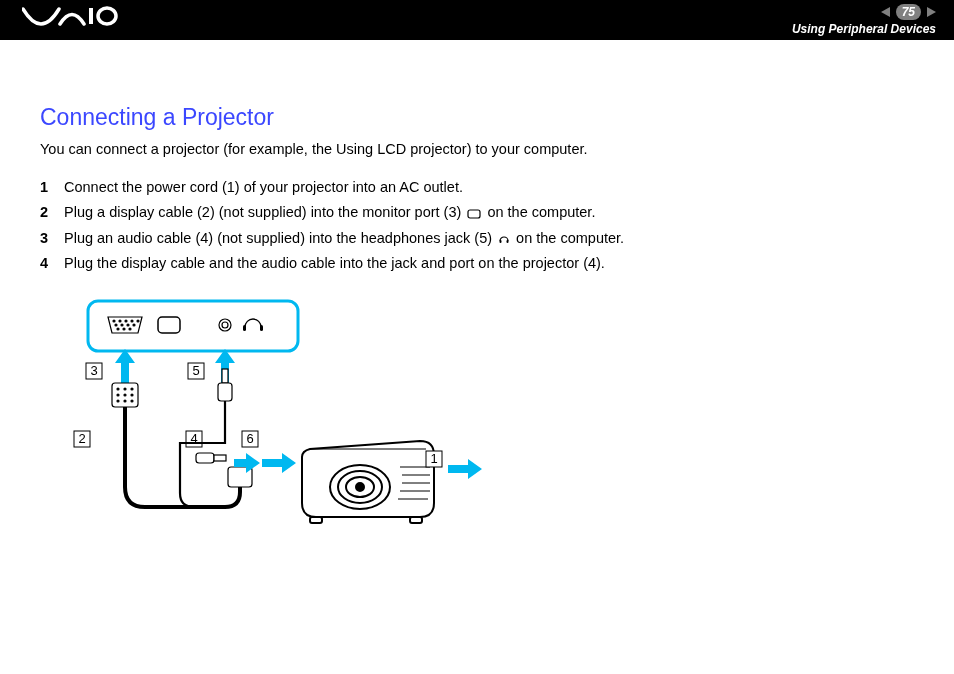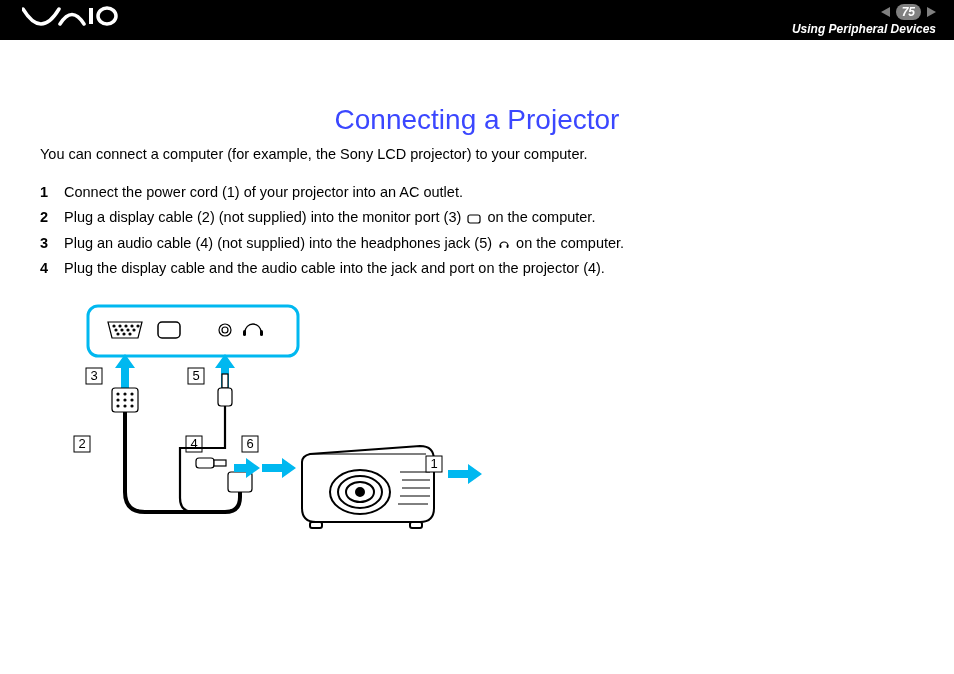--- a/index.html
+++ b/index.html
@@ -58,23 +58,22 @@
     font-size: 12px;
     font-weight: bold;
     font-style: italic;
   }
   .content {
     padding: 64px 40px 0 40px;
   }
   h1 {
     color: #3b47ff;
     font-weight: normal;
-    font-size: 28px;
+    font-size: 23px;
     margin-bottom: 10px;
-    text-align: center;
   }
   .intro {
     font-size: 14.5px;
     margin-bottom: 14px;
   }
   h2 {
     color: #9a9a9a;
     font-weight: normal;
     font-size: 18px;
     margin-bottom: 10px;
@@ -130,21 +129,21 @@
       <div class="arrow arrow-left"></div>
       <div class="page-num">75</div>
       <div class="arrow arrow-right"></div>
     </div>
     <div class="section-title">Using Peripheral Devices</div>
   </div>
 </div>
 
 <div class="content">
   <h1>Connecting a Projector</h1>
-  <p class="intro">You can connect a computer (for example, the Sony LCD projector) to your computer.</p>
+  <p class="intro">You can connect a projector (for example, the Using LCD projector) to your computer.</p>
   <ol>
     <li>
       <span>Connect the power cord (1) of your projector into an AC outlet.</span>
     </li>
     <li>
       <span>Plug a display cable (2) (not supplied) into the monitor port (3) <svg class="inline-icon" width="14" height="10" viewBox="0 0 14 10">
             <rect x="1" y="1" width="12" height="8" rx="2" ry="2" stroke="#000" stroke-width="1.2" fill="none"></rect>
           </svg> on the computer.</span>
     </li>
     <li>

